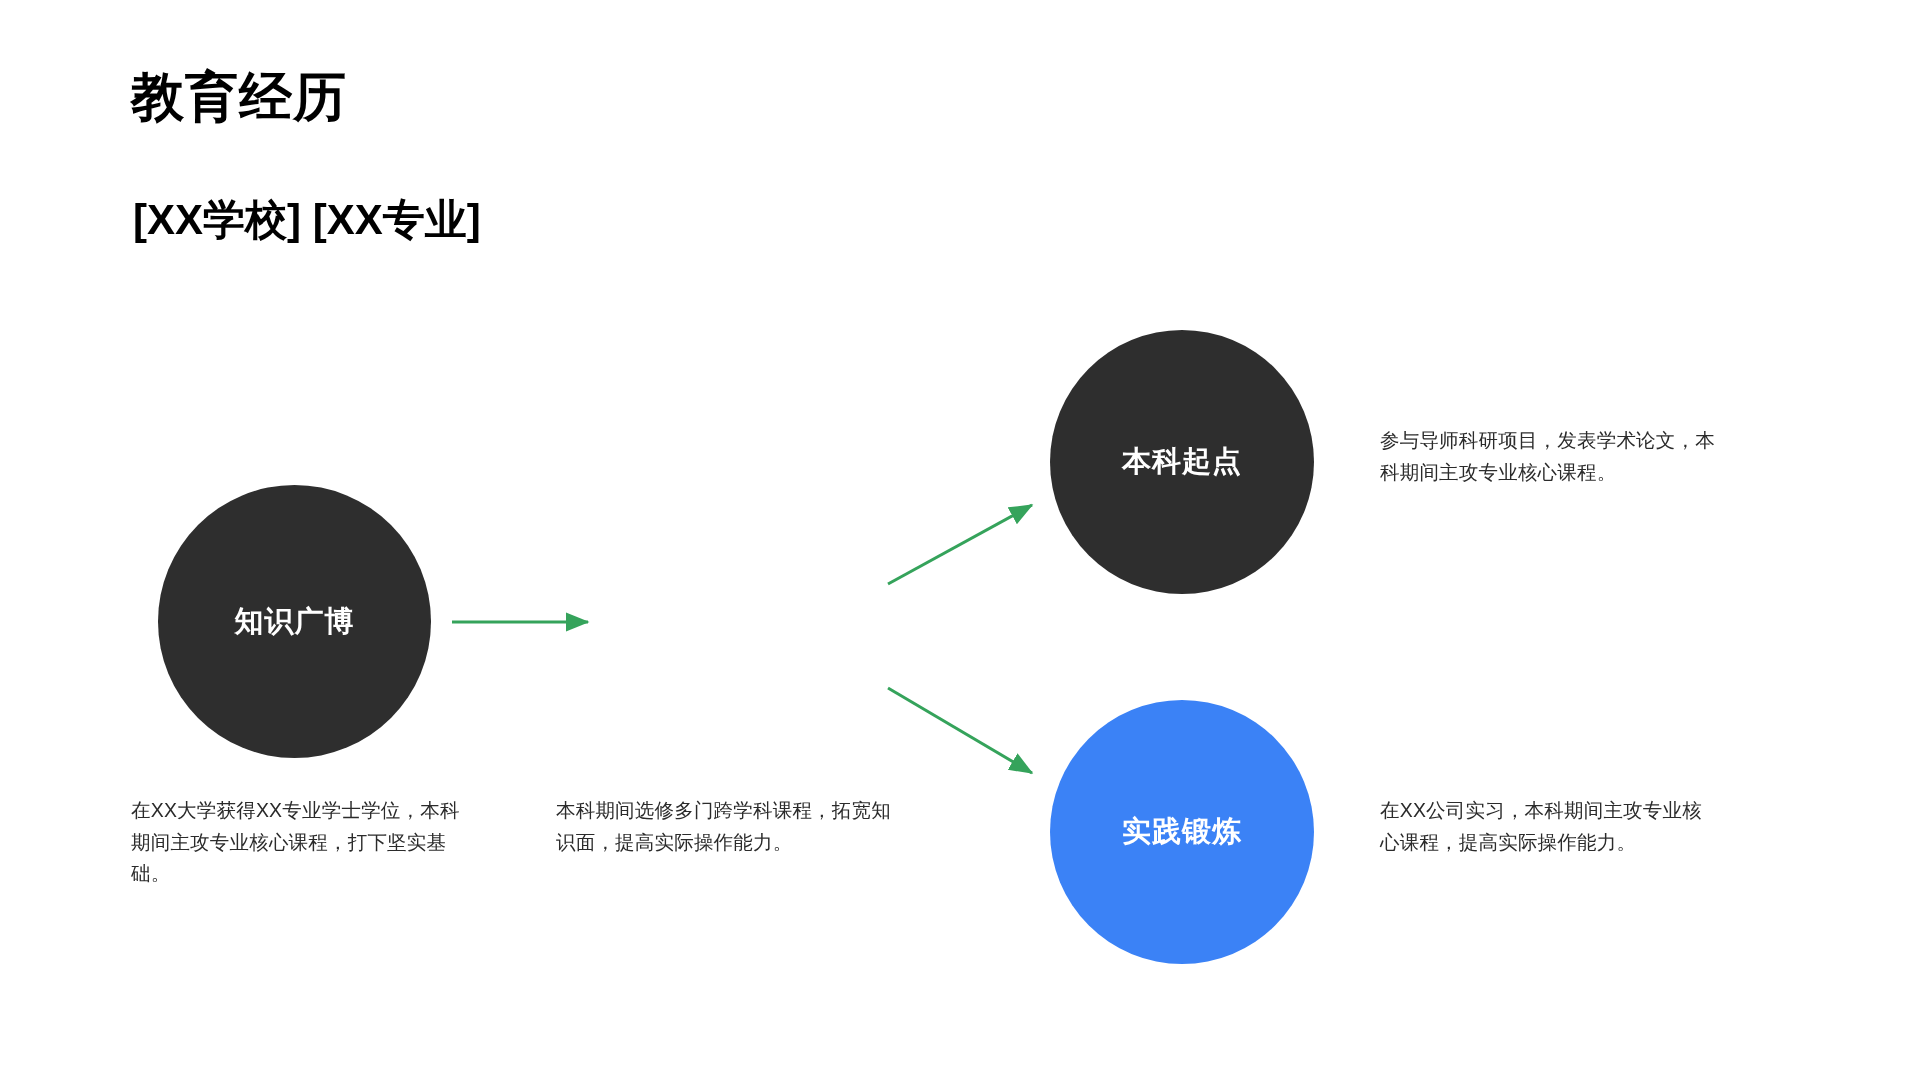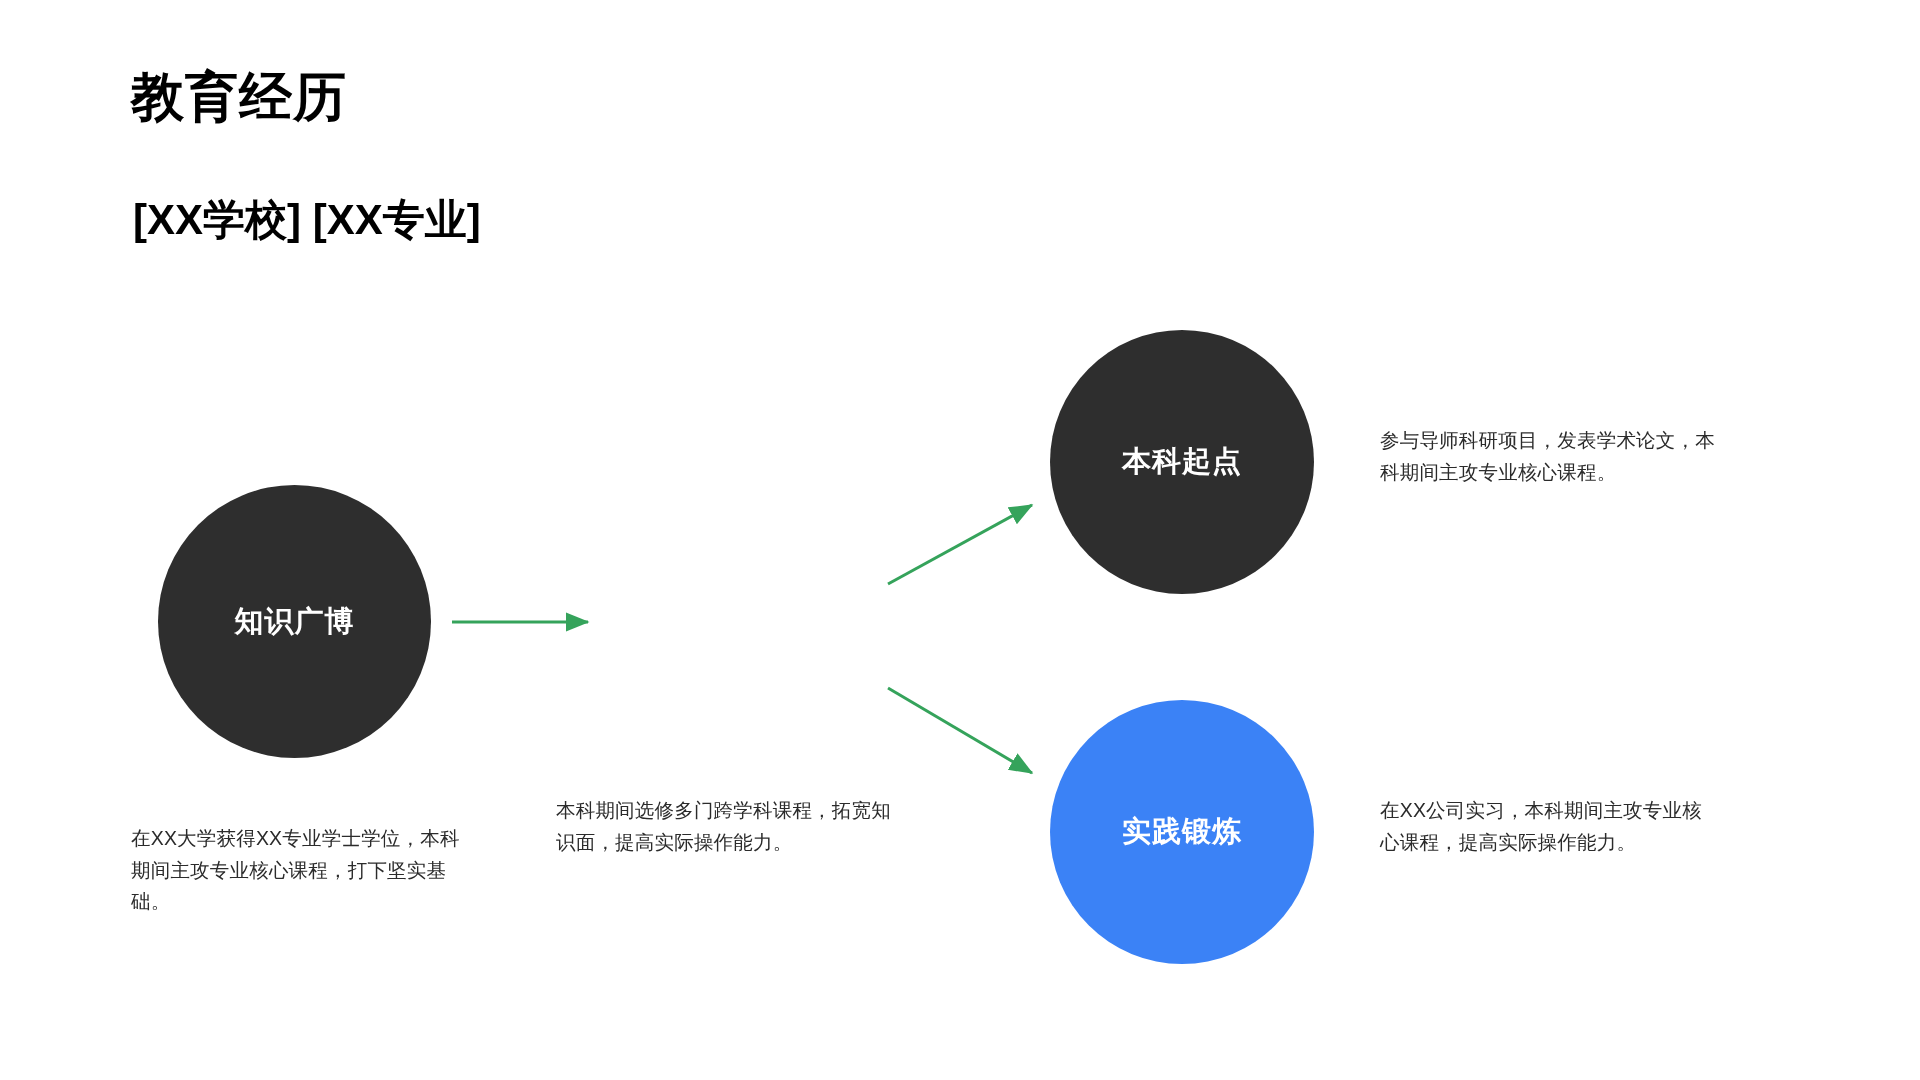--- a/index.html
+++ b/index.html
@@ -106,21 +106,20 @@
     position: absolute;
     color: #2b2b2b;
     font-size: 19.5px;
     line-height: 1.62;
     letter-spacing: 0.2px;
   }
   #desc-start {
     left: 131px;
     top: 795px;
     width: 330px;
-    margin-top: 28px;
   }
   #desc-knowledge {
     left: 556px;
     top: 795px;
     width: 340px;
   }
   #desc-research {
     left: 1380px;
     top: 425px;
     width: 340px;

